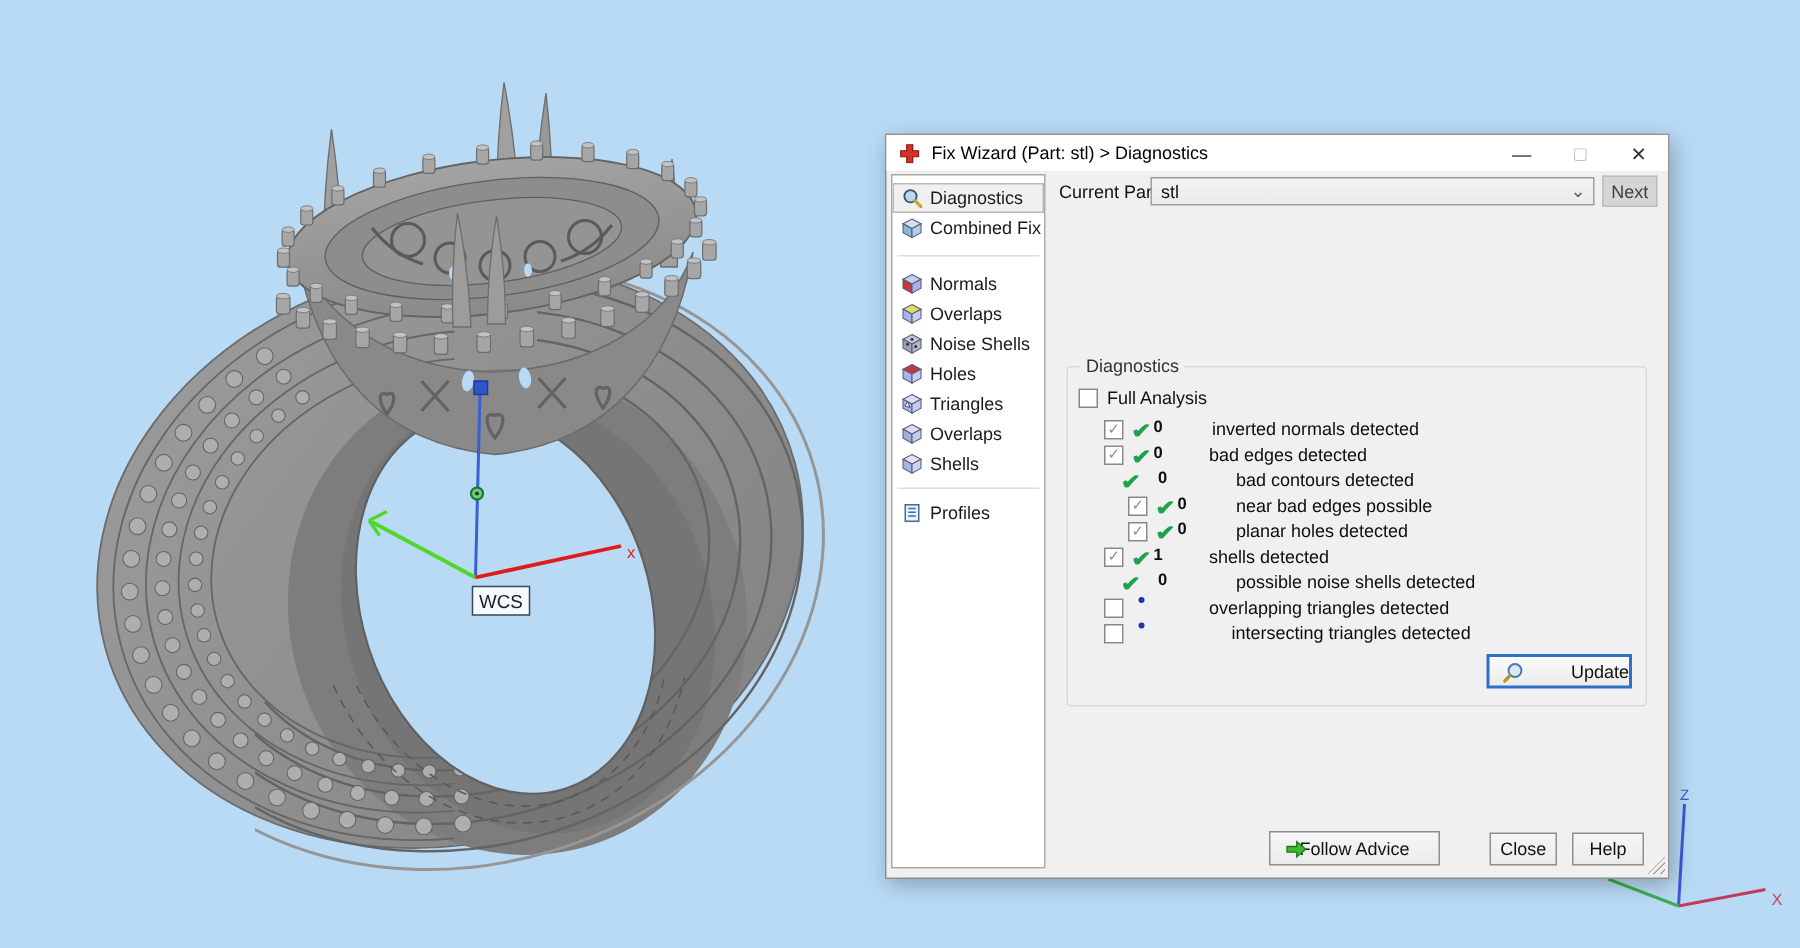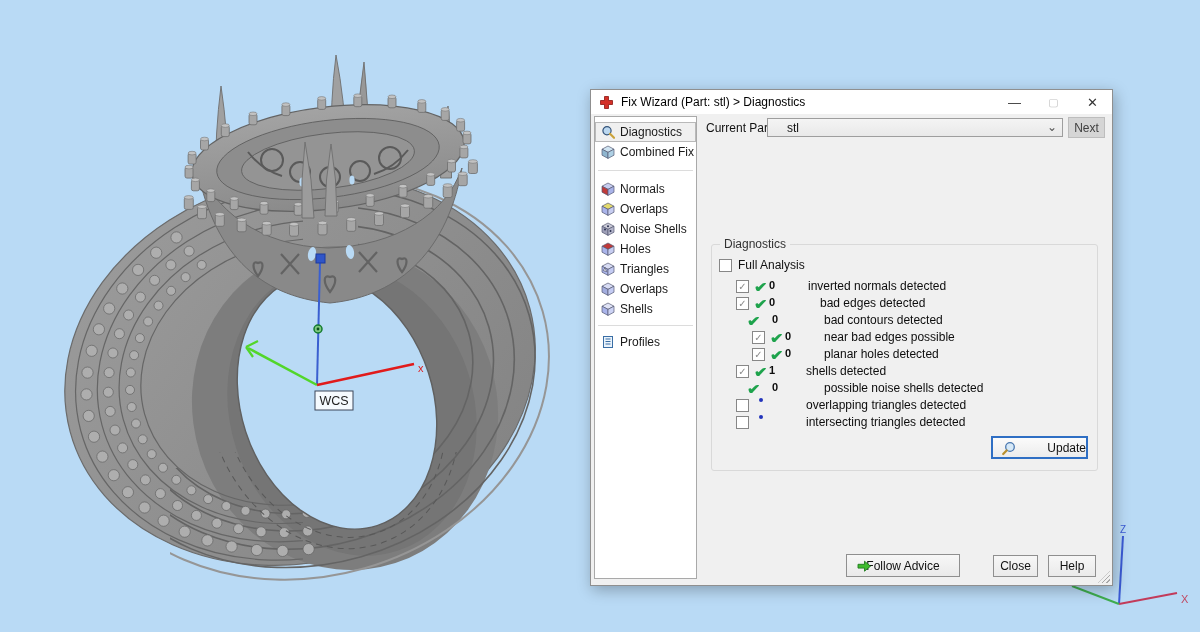--- a/index.html
+++ b/index.html
@@ -25,21 +25,21 @@
   .sb-item.selected{background:#f0f0f0;border:1px solid #b9b9b9;}
   .sb-item .sb-label{font-size:12px;color:#1a1a1a;white-space:nowrap;}
   .sb-sep{height:1px;background:#dcdcdc;margin:8px 3px;}
   .sb-sep.small{margin:6px 3px;}
 
   
   #main{position:absolute;left:110px;top:0;right:0;bottom:0;}
   #current-part-label{position:absolute;left:5px;top:7px;}
   #part-select{position:absolute;left:66px;top:4px;width:296px;height:19px;box-sizing:border-box;
                background:linear-gradient(#f4f4f4,#e9e9e9);border:1px solid #9e9e9e;display:flex;align-items:center;
-               padding-left:19px;}
+               padding-left:6px;}
   #part-select .chev{position:absolute;right:5px;top:1px;color:#555;font-size:12px;}
   #next-btn{position:absolute;left:367px;top:3px;width:37px;height:21px;box-sizing:border-box;background:#d5d5d5;
             border:1px solid #bdbdbd;color:#404040;display:flex;align-items:center;justify-content:center;}
 
   fieldset{position:absolute;border:1px solid #d9d9d9;border-radius:3px;margin:0;padding:0;background:transparent;}
   legend{margin-left:8px;padding:0 4px;font-size:12px;color:#333;}
   #advice-box{left:10px;top:50px;width:385px;height:62px;}
   #advice-inner{position:absolute;left:5px;top:4px;right:5px;height:47px;background:#fdfdfd;border:1px solid #e2e2e2;}
   #advice-text{position:absolute;left:7px;top:4px;right:24px;font-size:12px;line-height:1.32;color:#2a2a2a;}
   #advice-scroll{position:absolute;right:2px;top:2px;bottom:2px;width:15px;background:#f1f1f1;}
@@ -556,21 +556,21 @@
               <div class="diag-row" style="top: 28px;">
                 <div class="cbx" style="left: 24px;">✓</div>
                 <span class="okmark" style="left: 43px;">✔</span>
                 <span class="cnt" style="left: 57px;">0</span>
                 <span class="lbl" style="left: 96px;">inverted normals detected</span>
               </div>
               <div class="diag-row" style="top: 45px;">
                 <div class="cbx" style="left: 24px;">✓</div>
                 <span class="okmark" style="left: 43px;">✔</span>
                 <span class="cnt" style="left: 57px;">0</span>
-                <span class="lbl" style="left: 108px;">bad edges detected</span>
+                <span class="lbl" style="left: 94px;">bad edges detected</span>
               </div>
               <div class="diag-row" style="top: 62px;">
                 <span class="okmark" style="left: 36px;">✔</span>
                 <span class="cnt" style="left: 60px;">0</span>
                 <span class="lbl" style="left: 112px;">bad contours detected</span>
               </div>
               <div class="diag-row" style="top: 79px;">
                 <div class="cbx" style="left: 40px;">✓</div>
                 <span class="okmark" style="left: 59px;">✔</span>
                 <span class="cnt" style="left: 73px;">0</span>
@@ -594,21 +594,21 @@
                 <span class="lbl" style="left: 112px;">possible noise shells detected</span>
               </div>
               <div class="diag-row" style="top: 147px;">
                 <div class="cbx" style="left: 24px;"></div>
                 <div class="dotmark" style="left: 47px;"></div>
                 <span class="lbl" style="left: 94px;">overlapping triangles detected</span>
               </div>
               <div class="diag-row" style="top: 164px;">
                 <div class="cbx" style="left: 24px;"></div>
                 <div class="dotmark" style="left: 47px;"></div>
-                <span class="lbl" style="left: 94px;">intersecting triangles detected</span>
+                <span class="lbl" style="left: 109px;">intersecting triangles detected</span>
               </div>
             </div>
           <div id="update-btn">
             <svg width="15" height="15" viewBox="0 0 15 15">
               <circle cx="9" cy="6" r="4.3" fill="#d6e9f8" stroke="#4a78b0" stroke-width="1.3"></circle>
               <line x1="5.6" y1="9.4" x2="2.2" y2="13" stroke="#b8902f" stroke-width="2.2" stroke-linecap="round"></line>
             </svg>
             <span class="u-label">Update</span>
           </div>
         </fieldset>

